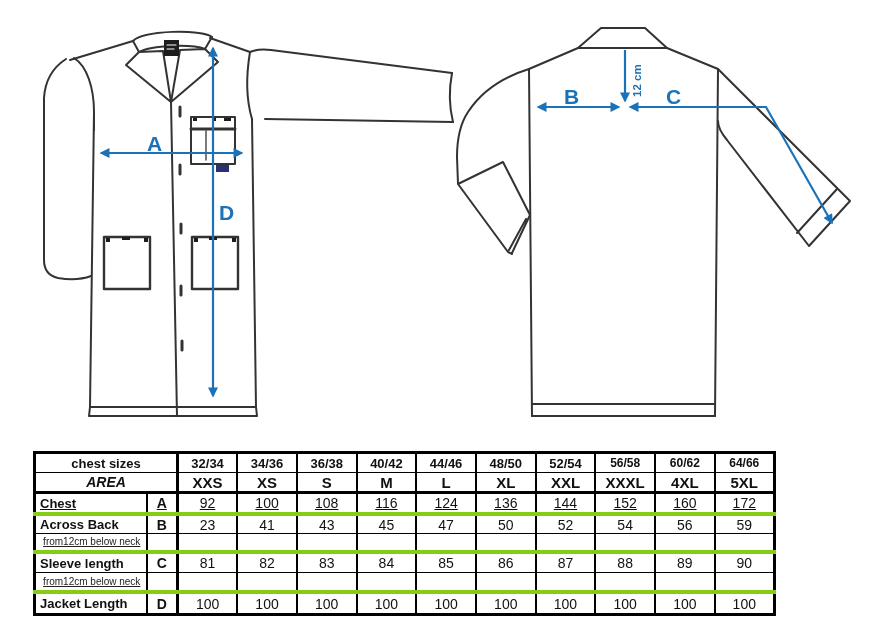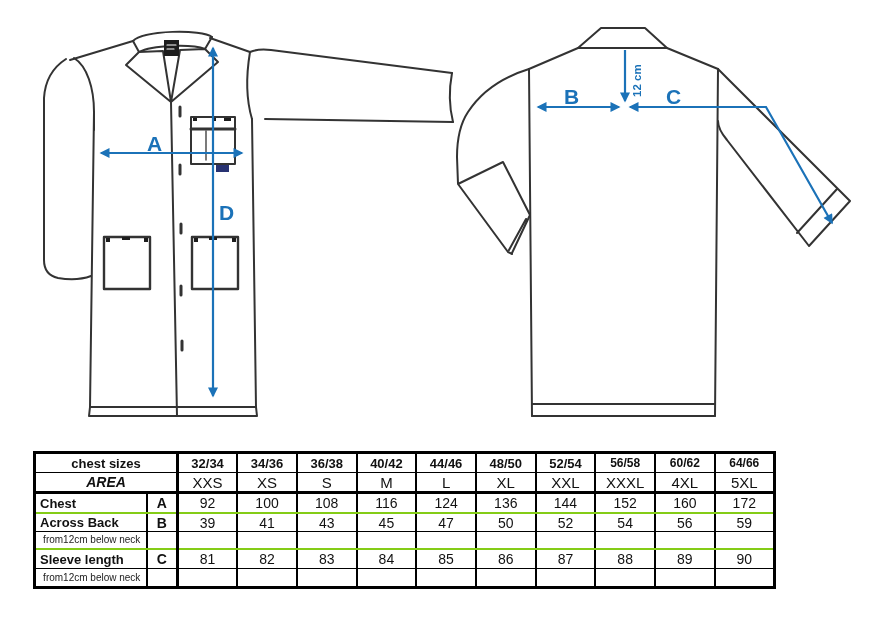--- a/index.html
+++ b/index.html
@@ -9,31 +9,31 @@
   .mlabel{font-family:"Liberation Sans", sans-serif;font-size:21px;font-weight:bold;fill:#1b72b8;}
   .mlabel.small{font-size:11.5px;}
 
   .size-table{position:absolute;left:33px;top:451px;width:740px;border-collapse:collapse;
               table-layout:fixed;border:3px solid #000;background:#fff;color:#111;}
   .size-table td{border-left:2px solid #000;padding:0;margin:0;text-align:center;
                  vertical-align:middle;white-space:nowrap;overflow:hidden;line-height:1;}
   .size-table td:first-child{border-left:none;}
   .size-table td.fd{border-left:3px solid #000;}
   tr.bb1 td{border-bottom:1px solid #000;}
-  tr.bb2 td{border-bottom:2px solid #84cc16;}
+  tr.bb2 td{border-bottom:4px solid #84cc16;text-decoration:underline;}
   tr.bb3 td{border-bottom:3px solid #000;}
   tr.h18 td{height:18px;}
   tr.h17 td{height:17px;margin-top:11px;}
   tr.h16 td{height:16px;}
   tr.h19 td{height:19px;}
   .hd1{font-weight:bold;font-size:13px;}
   .hd2{font-weight:bold;font-size:14px;font-style:italic;}
   .sz{font-weight:bold;font-size:13px;}
   .sz.sm{font-size:12px;}
-  .sname{font-weight:normal;font-size:15px;}
+  .sname{font-weight:bold;font-size:15px;}
   .rlabel{font-weight:bold;font-size:13px;text-align:left !important;padding-left:4px !important;}
   .rnote{font-size:10px;text-align:left;padding-left:2px !important;color:#222;}
   .letter{font-weight:bold;font-size:14px;}
   .val{font-size:14px;}
 </style>
 </head>
 <body>
 
 <div class="canvas">
 
@@ -160,21 +160,21 @@
       <td class="val">124</td>
       <td class="val">136</td>
       <td class="val">144</td>
       <td class="val">152</td>
       <td class="val">160</td>
       <td class="val">172</td>
     </tr>
     <tr class="bb1 h17">
       <td class="rlabel">Across Back</td>
       <td class="letter">B</td>
-      <td class="fd val">39</td>
+      <td class="fd val">23</td>
       <td class="val">41</td>
       <td class="val">43</td>
       <td class="val">45</td>
       <td class="val">47</td>
       <td class="val">50</td>
       <td class="val">52</td>
       <td class="val">54</td>
       <td class="val">56</td>
       <td class="val">59</td>
     </tr>
@@ -213,16 +213,30 @@
       <td></td>
           <td></td>
       <td></td>
           <td></td>
       <td></td>
           <td></td>
       <td></td>
           <td></td>
       <td></td>
     </tr>
+    <tr class="h19">
+      <td class="rlabel">Jacket Length</td>
+      <td class="letter">D</td>
+      <td class="fd val">100</td>
+      <td class="val">100</td>
+      <td class="val">100</td>
+      <td class="val">100</td>
+      <td class="val">100</td>
+      <td class="val">100</td>
+      <td class="val">100</td>
+      <td class="val">100</td>
+      <td class="val">100</td>
+      <td class="val">100</td>
+    </tr>
   </tbody>
     </table>
 
 </div>
 
 </body></html>

